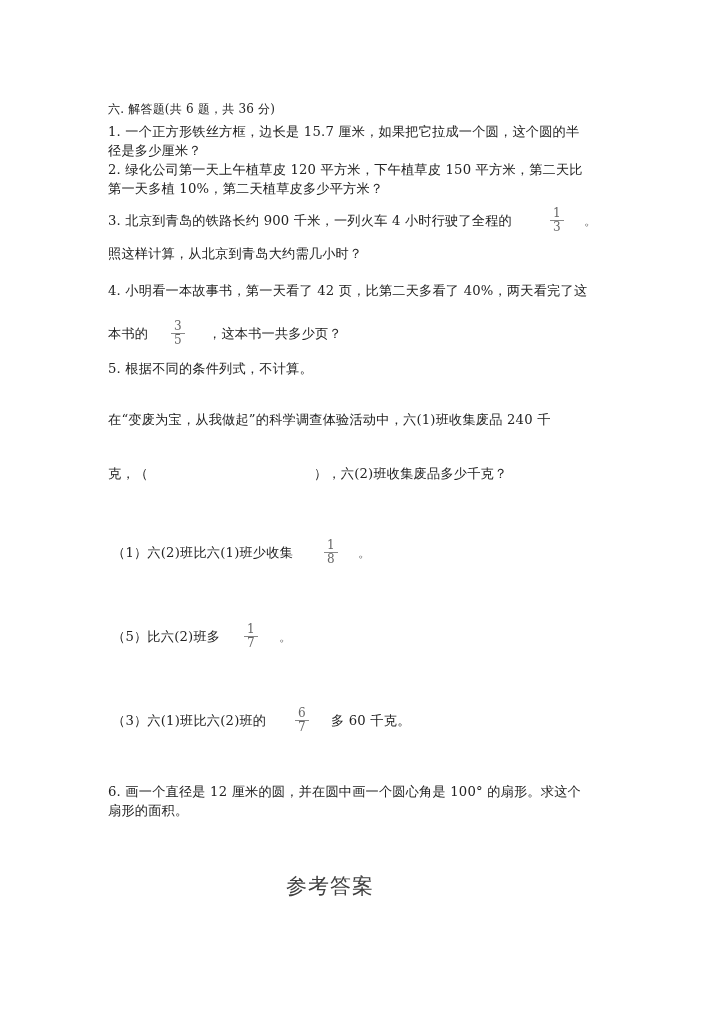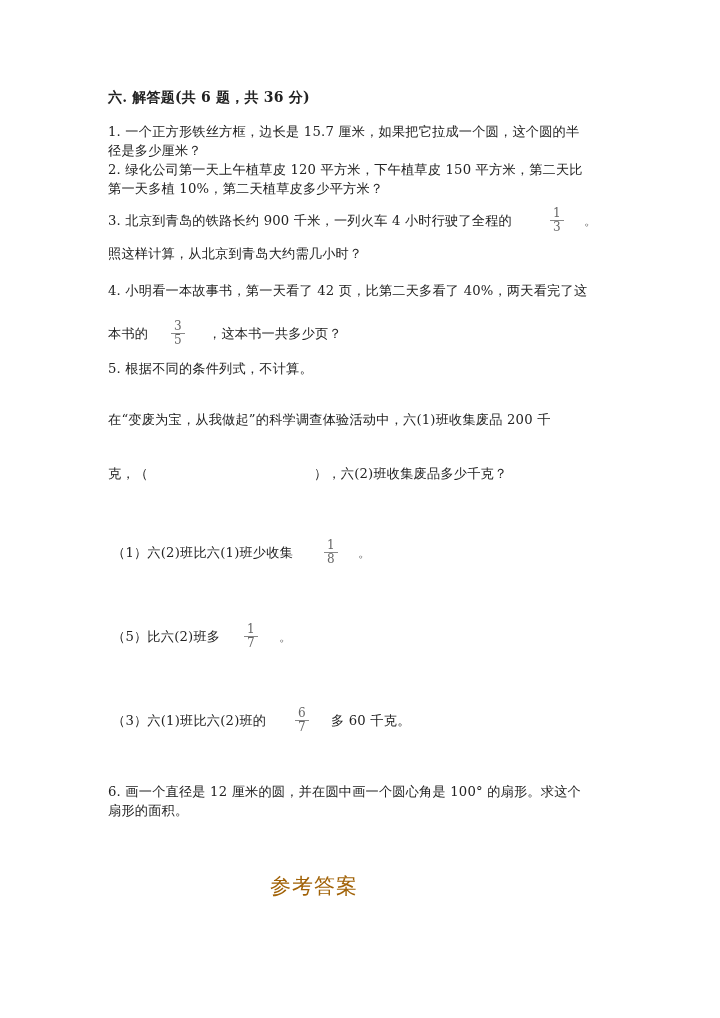--- a/index.html
+++ b/index.html
@@ -5,32 +5,32 @@
   html, body { margin: 0; padding: 0; background: #ffffff; }
   body {
     width: 720px; height: 1018px; position: relative; overflow: hidden;
     font-family: "DejaVu Serif", "Liberation Serif", serif;
     color: #222222;
   }
   .line {
     position: absolute; left: 108px; font-size: 13.2px; white-space: nowrap;
     line-height: 18px; letter-spacing: 0.2px;
   }
-  .title { font-weight: bold; font-size: 14px; }
+  .title { font-weight: normal; font-size: 12px; margin-top: 12px; }
   .frac {
     position: absolute; display: inline-flex; flex-direction: column; align-items: center;
     font-size: 12px; line-height: 13px; color: #666666;
     font-family: "DejaVu Serif", serif;
   }
   .frac .num { padding: 0 3px; border-bottom: 1px solid #888888; }
   .frac .den { padding: 0 3px; }
   .dot { position: absolute; font-size: 13px; color: #555555; }
   .answer-heading {
-    position: absolute; left: 0; width: 628px; top: 872px; text-align: center;
-    font-size: 21px; font-family: "DejaVu Sans", sans-serif; color: #a16207;
+    position: absolute; left: 16px; width: 628px; top: 872px; text-align: center;
+    font-size: 21px; font-family: "DejaVu Sans", sans-serif; color: #404040;
     letter-spacing: 1px;
   }
 </style>
 </head>
 <body>
 
 <div>
 
   <div class="line title" style="top:88px;">六. 解答题(共 6 题，共 36 分)</div>
 
@@ -50,21 +50,21 @@
 
   <div class="line" style="top:282px;text-align:right;">4. 小明看一本故事书，第一天看了 42 页，比第二天多看了 40%，两天看完了这</div>
   <div class="line" style="top:325px;">本书的</div>
   <div class="frac" style="left:171px; top:320px;">
     <span class="num">3</span>
     <span class="den">5</span>
   </div>
   <div class="line" style="left:208px; top:325px;text-align:right;">，这本书一共多少页？</div>
 
   <div class="line" style="top:360px;">5. 根据不同的条件列式，不计算。</div>
-  <div class="line" style="top:411px;">在“变废为宝，从我做起”的科学调查体验活动中，六(1)班收集废品 200 千</div>
+  <div class="line" style="top:411px;">在“变废为宝，从我做起”的科学调查体验活动中，六(1)班收集废品 240 千</div>
   <div class="line" style="top:465px;">克，（</div>
   <div class="line" style="left:277px; top:465px;margin-left:37px;">），六(2)班收集废品多少千克？</div>
 
   <div class="line" style="left:112px; top:544px;">（1）六(2)班比六(1)班少收集</div>
   <div class="frac" style="left:324px; top:539px;">
     <span class="num">1</span>
     <span class="den">8</span>
   </div>
   <span class="dot" style="left:358px; top:544px;">。</span>
 

